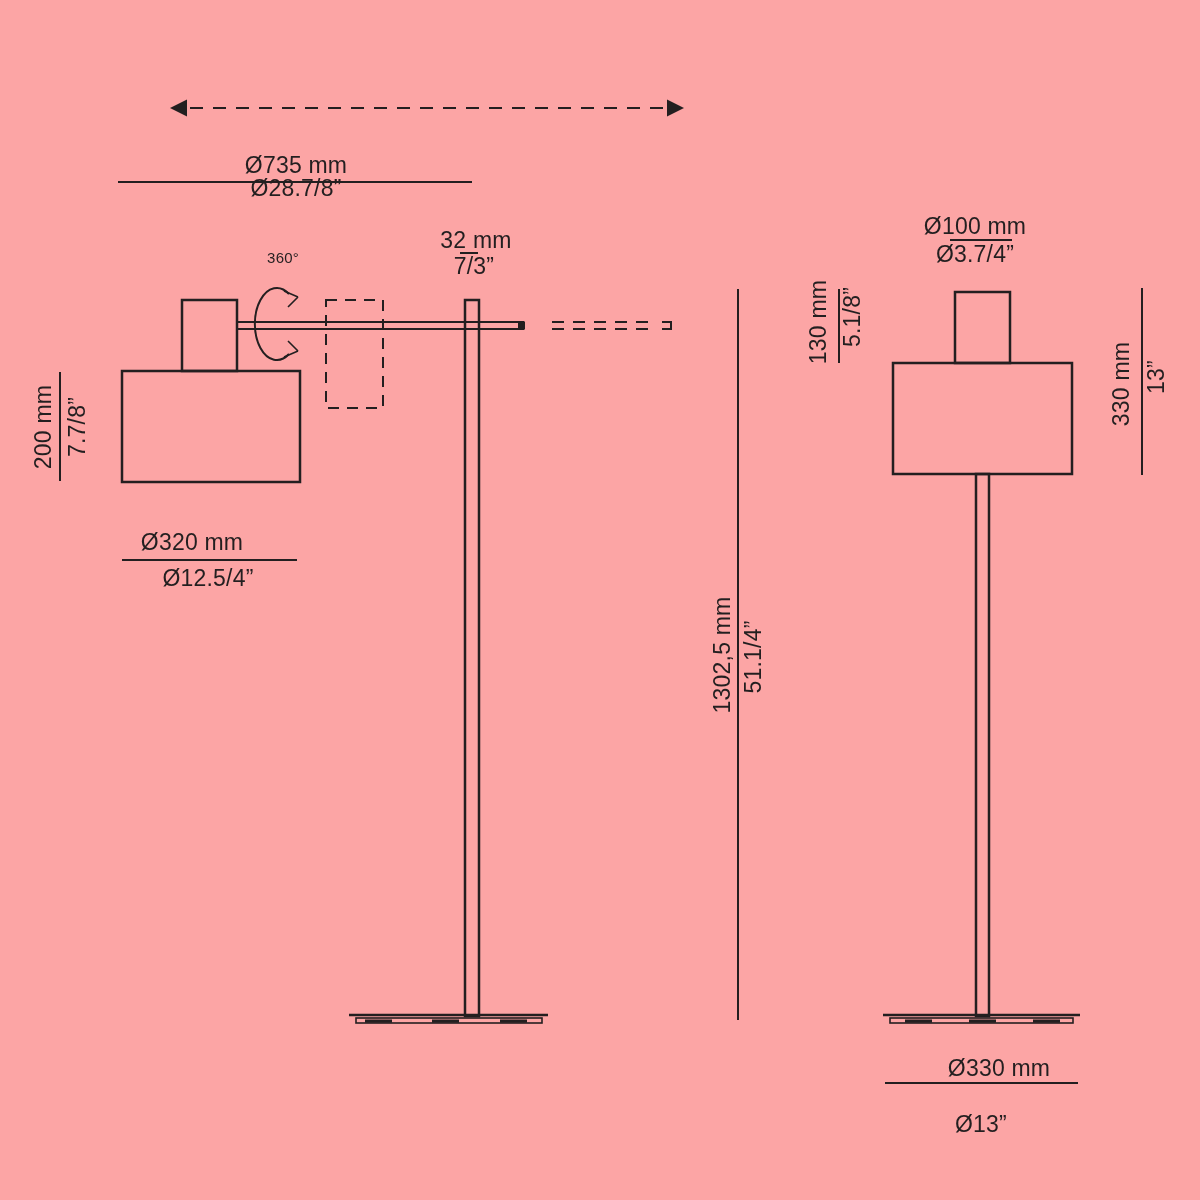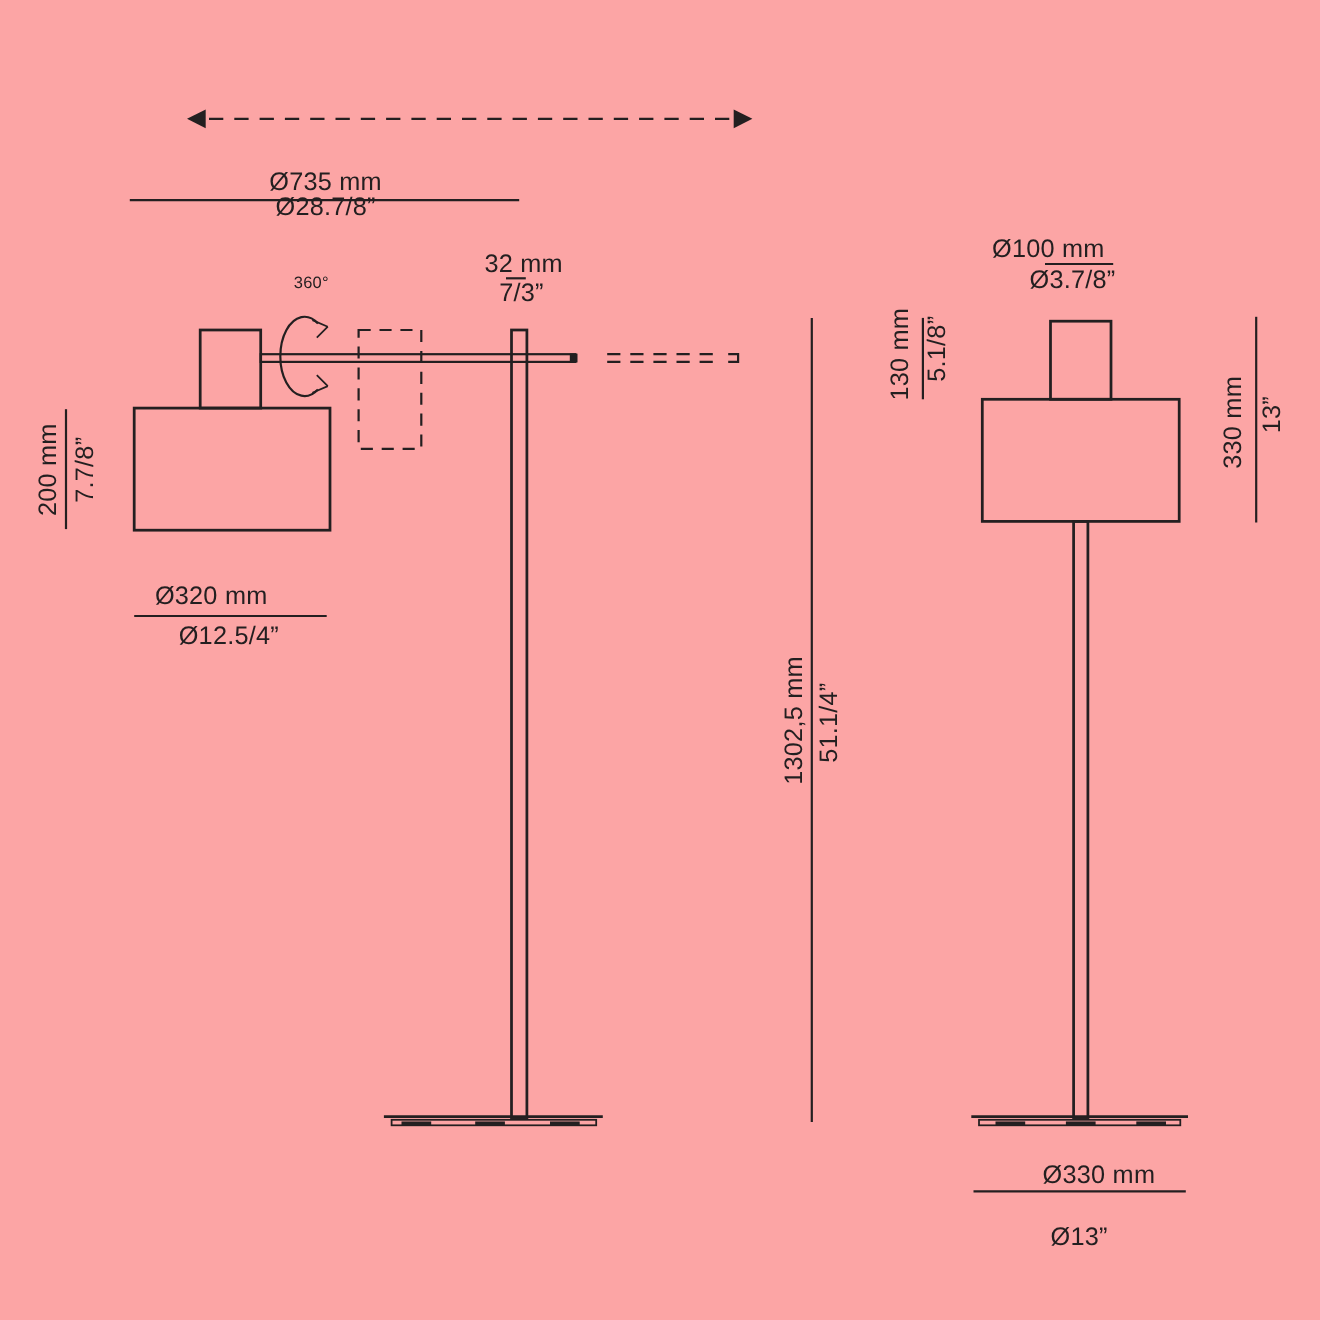--- a/index.html
+++ b/index.html
@@ -95,22 +95,22 @@
   <div class="lbl" style="left:296px; top:165px">Ø735 mm</div>
   <div class="lbl" style="left:296px; top:188px">Ø28.7/8”</div>
   <div class="lbl sm" style="left:283px; top:257px">360°</div>
   <div class="lbl" style="left:476px; top:240px">32 mm</div>
   <div class="lbl" style="left:474px; top:266px">7/3”</div>
   <div class="lbl rot" style="left:43px; top:427px">200 mm</div>
   <div class="lbl rot" style="left:77px; top:427px">7.7/8”</div>
   <div class="lbl" style="left:192px; top:542px">Ø320 mm</div>
   <div class="lbl" style="left:208px; top:578px">Ø12.5/4”</div>
 
-  <div class="lbl" style="left:953px; top:226px">Ø100 mm</div>
-  <div class="lbl" style="left:975px; top:254px">Ø3.7/8”</div>
+  <div class="lbl" style="left:975px; top:226px">Ø100 mm</div>
+  <div class="lbl" style="left:975px; top:254px">Ø3.7/4”</div>
   <div class="lbl rot" style="left:818px; top:322px">130 mm</div>
   <div class="lbl rot" style="left:852px; top:317px">5.1/8”</div>
   <div class="lbl rot" style="left:722px; top:655px">1302,5 mm</div>
   <div class="lbl rot" style="left:753px; top:657px">51.1/4”</div>
   <div class="lbl rot" style="left:1121px; top:384px">330 mm</div>
   <div class="lbl rot" style="left:1156px; top:377px">13”</div>
   <div class="lbl" style="left:999px; top:1068px">Ø330 mm</div>
   <div class="lbl" style="left:981px; top:1124px">Ø13”</div>
 
 </div>

